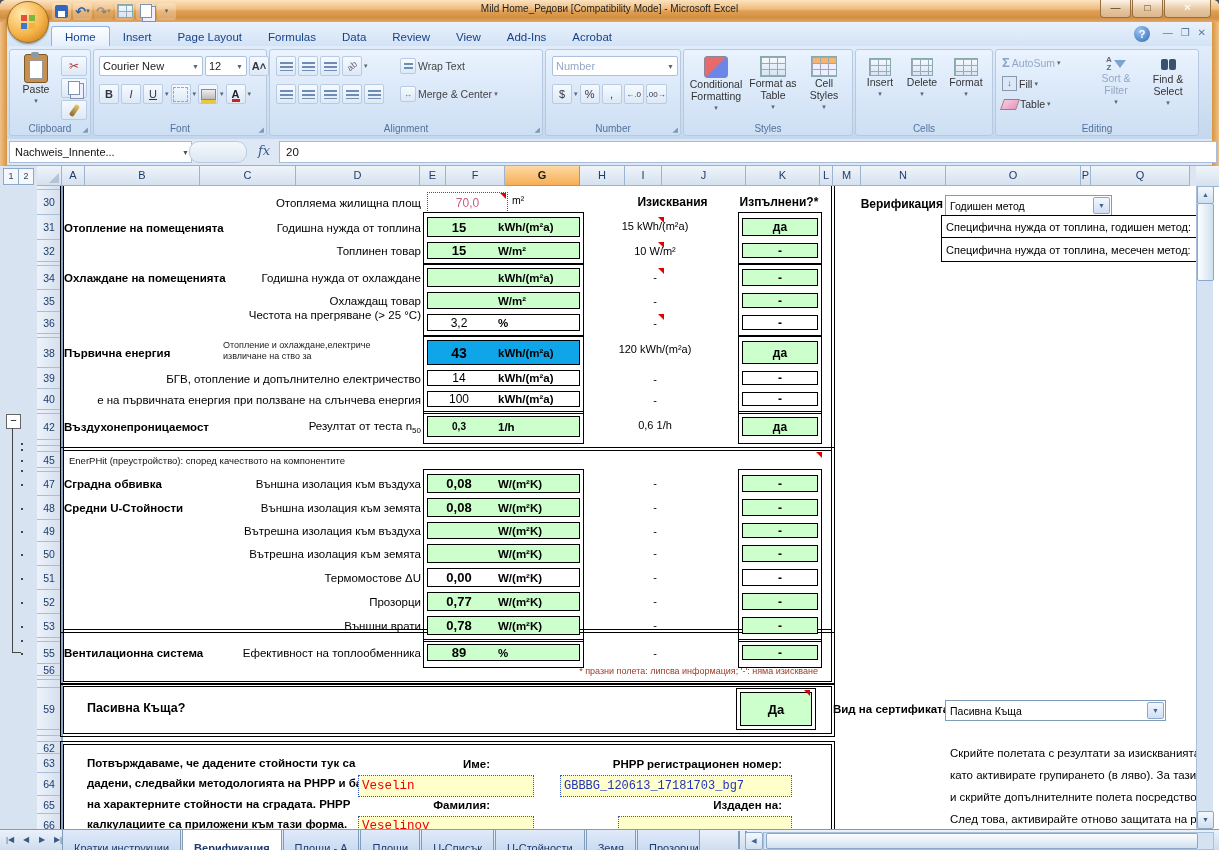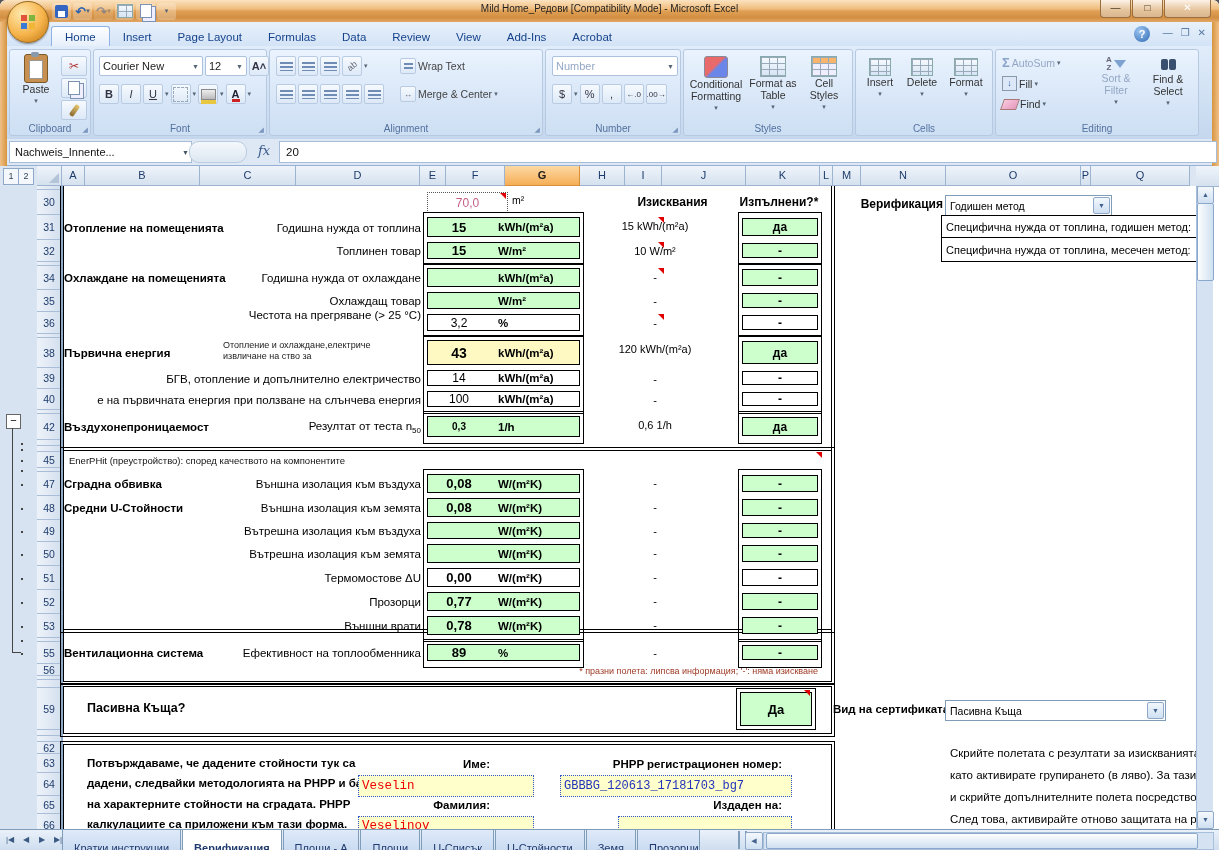--- a/index.html
+++ b/index.html
@@ -396,21 +396,21 @@
         <span class="dis">AutoSum</span>
         <span class="dar">▾</span>
       </div>
       <div class="rrow" style="left:6px;top:26px;font-size:10.5px;color:#333">
         <span class="ic-filld">↓</span>
         <span>Fill</span>
         <span class="dar">▾</span>
       </div>
       <div class="rrow" style="left:6px;top:48px;font-size:10.5px;color:#333">
         <span class="ic-clear"></span>
-        <span>Find</span>
+        <span>Table</span>
         <span class="dar">▾</span>
       </div>
       <div class="bigb" style="left:96px;top:6px;width:48px">
         <span style="display:flex;align-items:center;gap:2px">
             <span class="ic-az">A<br>Z</span>
             <span class="ic-funnel"></span>
           </span>
         <span class="dis">Sort &amp; Filter</span>
           <span class="dar">▾</span>
       </div>
@@ -518,20 +518,24 @@
       <div style="position: absolute; left: 21px; top: 392px; width: 2px; height: 2px; background: rgb(68, 68, 68);"></div>
       <div style="position: absolute; left: 21px; top: 416px; width: 2px; height: 2px; background: rgb(68, 68, 68);"></div>
       <div style="position: absolute; left: 21px; top: 440px; width: 2px; height: 2px; background: rgb(68, 68, 68);"></div>
       <div style="position: absolute; left: 21px; top: 454px; width: 2px; height: 2px; background: rgb(68, 68, 68);"></div>
       <div style="position: absolute; left: 21px; top: 467px; width: 2px; height: 2px; background: rgb(68, 68, 68);"></div>
       <div class="sect" style="left: 63px; top: -24px; width: 767px; height: 466px;"></div>
       <div class="sect" style="left: 63px; top: 264px; width: 767px; height: 230px;"></div>
       <div class="sect" style="left: 63px; top: 500px; width: 767px; height: 46px;"></div>
       <div class="sect" style="left: 63px; top: 558px; width: 767px; height: 112px;"></div>
       <div class="cm" style="left: 816px; top: 266px;"></div>
+      <div class="lblrow" style="top: 4px; height: 25px;">
+        <span style="font-weight: bold;"></span>
+        <span>Отопляема жилищна площ</span>
+      </div>
       <div style="position: absolute; left: 427px; top: 6px; width: 79px; height: 19px; border: 1px dotted rgb(85, 85, 85); display: flex; align-items: center; justify-content: center; color: rgb(198, 93, 133); font-size: 12px;">70,0</div>
       <div class="cm" style="left: 500px; top: 7px;"></div>
       <div style="position: absolute; left: 512px; top: 8px; font-size: 10.5px;">m²</div>
       <div class="lblrow" style="top: 29px; height: 25px;">
         <span style="font-weight: bold;">Отопление на пом­ещенията</span>
         <span>Годишна нужда от топлина</span>
       </div>
       <div class="cell" style="left: 427px; top: 31px; width: 151px; height: 18px; background: rgb(204, 255, 204);">
         <span class="vnum" style="font-weight: bold; font-size: 13px;">15</span>
         <span class="vunit">kWh/(m²a)</span>
@@ -583,21 +587,21 @@
       <div class="cm" style="left: 658px; top: 128px;"></div>
       <div class="cell" style="left: 742px; top: 129px; width: 74px; height: 13px; background: rgb(255, 255, 255); justify-content: center; font-weight: bold; font-size: 12px;">-</div>
       <div class="lblrow" style="top: 152px; height: 30px;">
         <span style="font-weight: bold;">Първична енергия</span>
         <span></span>
       </div>
       <div class="smalltx" style="left: 223px; top: 154px;">
         <div>Отопление и  охлаждане,електриче</div>
         <div>извличане на  ство за</div>
       </div>
-      <div class="cell" style="left: 427px; top: 154px; width: 151px; height: 23px; background: #fef9c3;">
+      <div class="cell" style="left: 427px; top: 154px; width: 151px; height: 23px; background: #0ea5e9;">
         <span class="vnum" style="font-weight: bold; font-size: 14px;">43</span>
         <span class="vunit">kWh/(m²a)</span>
       </div>
       <div class="breq" style="top: 157px;">120  kWh/(m²a)</div>
       <div class="cell" style="left: 742px; top: 155px; width: 74px; height: 21px; background: rgb(204, 255, 204); justify-content: center; font-weight: bold; font-size: 12px;">да</div>
       <div class="lblrow" style="top: 182px; height: 21px;">
         <span style="font-weight: bold;"></span>
         <span>БГВ, отопление и допълнително електричество</span>
       </div>
       <div class="cell" style="left: 427px; top: 184px; width: 151px; height: 14px; background: rgb(255, 255, 255);">

